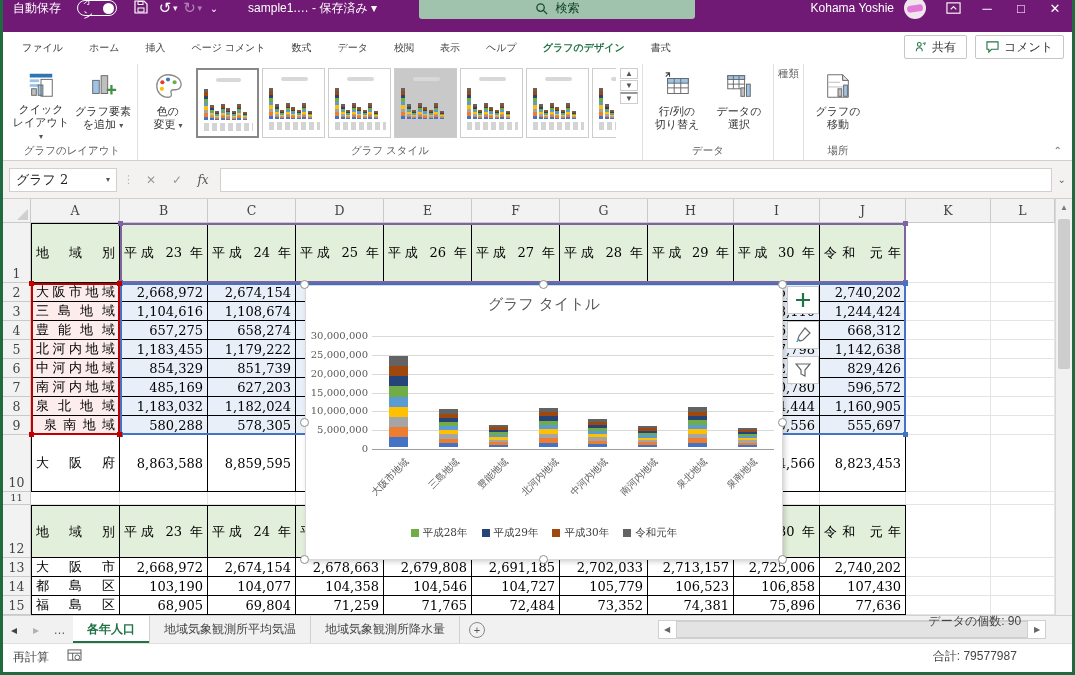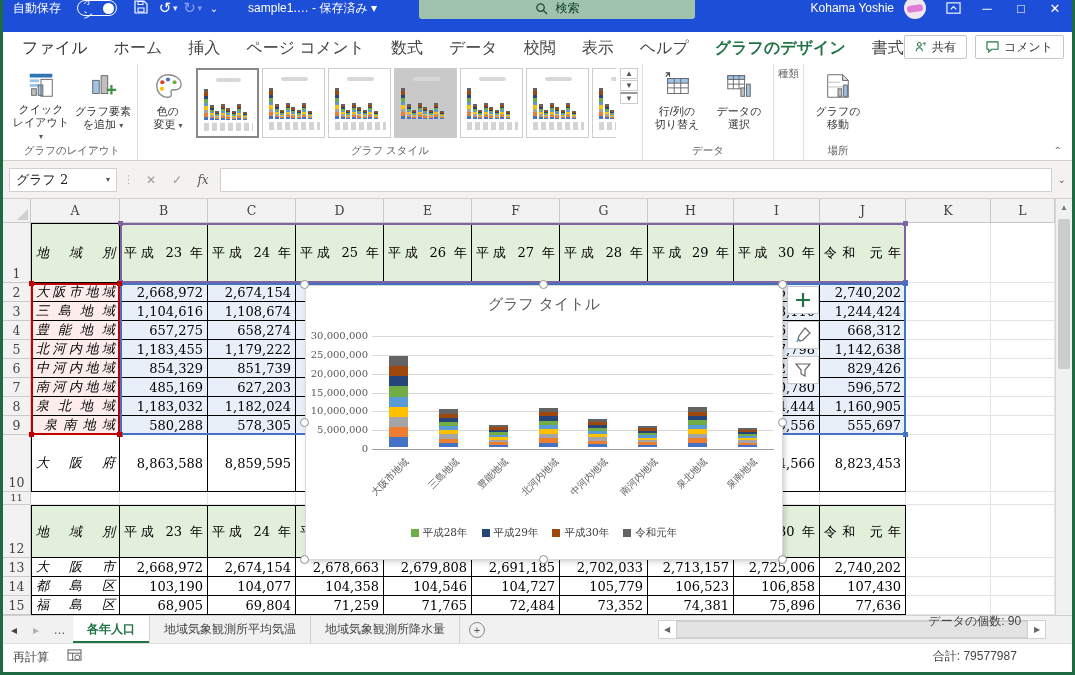--- a/index.html
+++ b/index.html
@@ -1,38 +1,38 @@
 <!DOCTYPE html>
 <html><head>
 <meta charset="utf-8">
 <style>
   * { margin:0; padding:0; box-sizing:border-box; }
   html,body { width:1075px; height:675px; overflow:hidden; }
   body { font-family:"Liberation Sans", sans-serif; font-size:12px; color:#333; }
   .window { width:1075px; height:675px; border-left:3px solid #1e6a41; border-right:3px solid #1e6a41; border-bottom:3px solid #1e6a41; background:#fff; display:flex; flex-direction:column; position:relative; }
 
   
-  .titlebar { height:32px; background:#1d4ed8; color:#fff; display:flex; align-items:center; padding:0 0 16px 10px; flex:none; font-size:12px; }
+  .titlebar { height:32px; background:#701a75; color:#fff; display:flex; align-items:center; padding:0 0 16px 10px; flex:none; font-size:12px; }
   .tb-item { display:flex; align-items:center; margin-right:10px; white-space:nowrap; }
   .toggle { width:40px; height:16px; border:1px solid #fff; border-radius:9px; display:flex; align-items:center; margin-left:6px; padding:0 2px; justify-content:space-between; }
   .toggle .knob { width:11px; height:11px; background:#fff; border-radius:50%; }
   .toggle .on-label { font-size:10px; margin-left:3px; }
   .qat-btn { width:24px; text-align:center; font-size:15px; cursor:default; }
   .qat-btn.dis { opacity:.45; }
   .qat-car { font-size:9px; margin-left:-4px; opacity:.9; }
   .doc-title { margin-left:22px; margin-right:8px; }
   .searchbox { width:276px; height:22px; background:#9fc3ac; border-radius:3px; margin-left:34px; display:flex; align-items:center; justify-content:center; gap:8px; color:#103d26; }
   .tb-right { margin-left:auto; display:flex; align-items:center; height:100%; }
   .avatar { width:22px; height:22px; border-radius:50%; background:#efe6ee; margin:0 10px; position:relative; overflow:hidden; }
   .avatar:before { content:""; position:absolute; left:3px; top:8px; width:16px; height:7px; background:#e27ad8; border-radius:4px; transform:rotate(-8deg); }
   .winbtn { width:34px; height:32px; display:flex; align-items:center; justify-content:center; font-size:13px; }
 
   
   .tabrow { height:30px; background:#fff; display:flex; align-items:stretch; padding-left:6px; flex:none; position:relative; }
-  .rtab { padding:16px 13px; display:flex; align-items:center; font-size:16px; color:#444; }
+  .rtab { padding:16px 13px; display:flex; align-items:center; font-size:10px; color:#444; }
   .rtab.file { color:#333; }
   .rtab.active { color:#217346; font-weight:bold; border-bottom:2.5px solid #217346; }
   .tabrow-right { position:absolute; right:8px; top:3px; display:flex; gap:8px; }
   .chipbtn { border:1px solid #c8c6c4; background:#fff; height:24px; padding:0 10px; display:flex; align-items:center; gap:5px; font-size:12px; color:#333; border-radius:2px; }
 
   
   .ribbon { height:99px; background:#fff; border-bottom:1px solid #d2d0ce; display:flex; align-items:stretch; padding:2px 4px 0 4px; flex:none; position:relative; }
   .rgroup { display:flex; flex-direction:column; border-right:1px solid #e1dfdd; padding:2px 4px 0 4px; }
   .rgroup-body { flex:1; display:flex; align-items:flex-start; gap:2px; }
   .rgroup-label { height:17px; text-align:center; font-size:10.5px; color:#605e5c; line-height:15px; }
@@ -65,21 +65,21 @@
   .gridwrap { position:relative; height:416px; flex:none; overflow:hidden; background:#fff; }
   .grow { display:flex; }
   .hcell { background:#f2f2f2; border-right:1px solid #c9c9c9; border-bottom:1px solid #c9c9c9; font-family:"DejaVu Serif", serif; font-size:12.5px; color:#444; display:flex; align-items:center; justify-content:center; flex:none; }
   .rnum { align-items:flex-end; justify-content:center; padding-bottom:1px; }
   .corner { position:relative; }
   .corner:after { content:""; position:absolute; right:2px; bottom:2px; border-left:11px solid transparent; border-bottom:11px solid #cfcfcf; }
   .cell { flex:none; border-right:1px solid #e4e4e4; border-bottom:1px solid #e4e4e4; font-family:"DejaVu Serif", serif; font-size:13px; color:#000; display:flex; align-items:center; overflow:hidden; }
   .cell span { width:100%; padding:0 4px; white-space:nowrap; }
   .cell.tb { border-right:1px solid #000; border-bottom:1px solid #000; }
   .cell.tt { border-top:1px solid #000; }
-  .cell.tl { border-left:1px solid #000;font-style:italic; }
+  .cell.tl { border-left:1px solid #000; }
   .cell.green { background:#e2efda; }
   .cell.pink { background:#fcecec; }
   .cell.blue { background:#e9eff8; }
   .cell .num { text-align:right; }
   .cell .jt { text-align:justify; text-align-last:justify; }
   .selrect { position:absolute; pointer-events:none; z-index:5; }
   .seldot { position:absolute; width:5px; height:5px; z-index:6; }
   .vscroll { position:absolute; right:0; top:0; width:17px; height:100%; background:#f1f1f1; border-left:1px solid #d8d8d8; z-index:9; }
   .vscroll .arr { height:17px; display:flex; align-items:center; justify-content:center; font-size:8px; color:#777; }
   .vthumb { position:absolute; left:2px; right:2px; top:20px; height:150px; background:#cdcdcd; border-radius:2px; }

